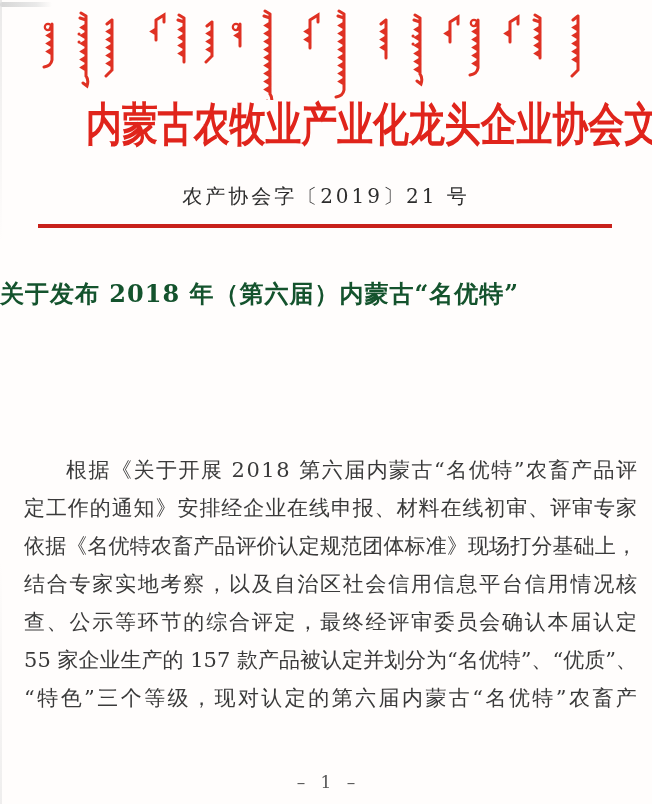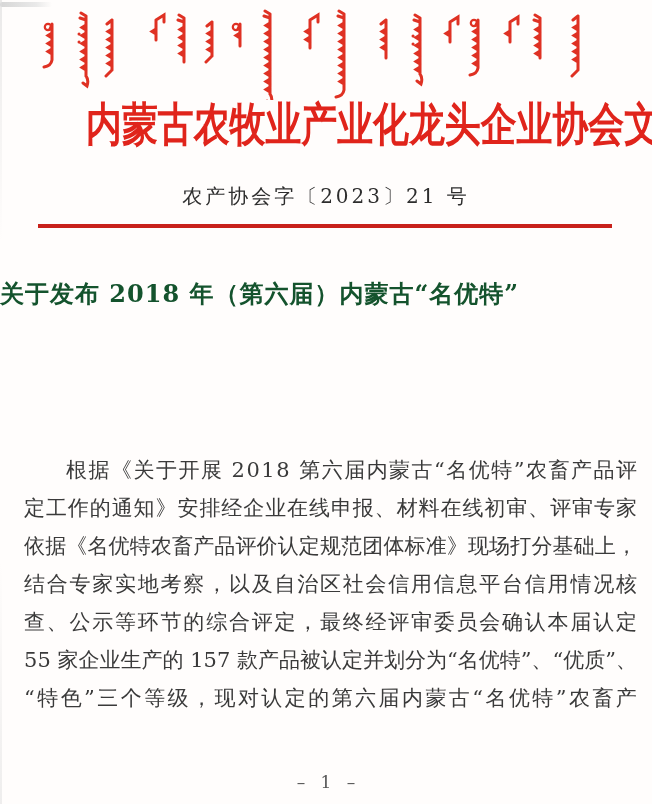--- a/index.html
+++ b/index.html
@@ -79,21 +79,21 @@
       <path d="M52 24L52 60M52 33l-4 2.5l4 2.5M52 41l-4 2.5l4 2.5M52 49l-4 2.5l4 2.5M52 25l-2 4M52 60q-1 6 -8 7M86 16L86 76M86 25l-4 2.5l4 2.5M86 33l-4 2.5l4 2.5M86 41l-4 2.5l4 2.5M86 49l-4 2.5l4 2.5M86 57l-4 2.5l4 2.5M86 65l-4 2.5l4 2.5M86 16l-5 -3M86 20l-6 -2M86 76q3 4 1 10l-4 -3M79 34l0.1 0M79 42l0.1 0M112 20L112 70M112 29l-4 2.5l4 2.5M112 37l-4 2.5l4 2.5M112 45l-4 2.5l4 2.5M112 53l-4 2.5l4 2.5M112 61l-4 2.5l4 2.5M112 20l-5 4M112 70l-6 6M156 20L156 40M156 29l-4 2.5l4 2.5M156 20l8 -5l0 7M184 18L184 62M184 27l-4 2.5l4 2.5M184 35l-4 2.5l4 2.5M184 43l-4 2.5l4 2.5M184 51l-4 2.5l4 2.5M184 18l-5 -3M184 22l-6 -2M212 22L212 56M212 31l-4 2.5l4 2.5M212 39l-4 2.5l4 2.5M212 47l-4 2.5l4 2.5M212 22l-5 4M212 56l-6 6M240 24L240 46M240 33l-4 2.5l4 2.5M240 25l-2 4M270 14L270 94M270 23l-4 2.5l4 2.5M270 31l-4 2.5l4 2.5M270 39l-4 2.5l4 2.5M270 47l-4 2.5l4 2.5M270 55l-4 2.5l4 2.5M270 63l-4 2.5l4 2.5M270 71l-4 2.5l4 2.5M270 79l-4 2.5l4 2.5M270 87l-4 2.5l4 2.5M270 14l-5 -3M270 18l-6 -2M270 94q3 4 1 10l-4 -3M310 20L310 48M310 29l-4 2.5l4 2.5M310 37l-4 2.5l4 2.5M310 20l8 -5l0 7M344 14L344 90M344 23l-4 2.5l4 2.5M344 31l-4 2.5l4 2.5M344 39l-4 2.5l4 2.5M344 47l-4 2.5l4 2.5M344 55l-4 2.5l4 2.5M344 63l-4 2.5l4 2.5M344 71l-4 2.5l4 2.5M344 79l-4 2.5l4 2.5M344 14l-5 -3M344 18l-6 -2M344 90q-1 6 -8 7M386 20L386 58M386 29l-4 2.5l4 2.5M386 37l-4 2.5l4 2.5M386 45l-4 2.5l4 2.5M386 20l-5 4M420 18L420 74M420 27l-4 2.5l4 2.5M420 35l-4 2.5l4 2.5M420 43l-4 2.5l4 2.5M420 51l-4 2.5l4 2.5M420 59l-4 2.5l4 2.5M420 67l-4 2.5l4 2.5M420 18l-5 -3M420 22l-6 -2M420 74q3 4 1 10l-4 -3M413 36l0.1 0M413 44l0.1 0M450 22L450 42M450 31l-4 2.5l4 2.5M450 22l8 -5l0 7M478 20L478 68M478 29l-4 2.5l4 2.5M478 37l-4 2.5l4 2.5M478 45l-4 2.5l4 2.5M478 53l-4 2.5l4 2.5M478 61l-4 2.5l4 2.5M478 21l-2 4M478 68q-1 6 -8 7M510 22L510 42M510 31l-4 2.5l4 2.5M510 22l8 -5l0 7M540 18L540 58M540 27l-4 2.5l4 2.5M540 35l-4 2.5l4 2.5M540 43l-4 2.5l4 2.5M540 51l-4 2.5l4 2.5M540 18l-5 -3M540 22l-6 -2M578 16L578 70M578 25l-4 2.5l4 2.5M578 33l-4 2.5l4 2.5M578 41l-4 2.5l4 2.5M578 49l-4 2.5l4 2.5M578 57l-4 2.5l4 2.5M578 16l-5 4M578 70l-6 6" fill="none" stroke="#df3123" stroke-width="3" stroke-linecap="round"></path>
       <circle cx="48" cy="27" r="3.2" fill="none" stroke="#df3123" stroke-width="2.2"></circle>
       <circle cx="236" cy="27" r="3.2" fill="none" stroke="#df3123" stroke-width="2.2"></circle>
       <circle cx="474" cy="23" r="3.2" fill="none" stroke="#df3123" stroke-width="2.2"></circle>
     </svg>
 
   <h1 class="org-title">
     <span>内蒙古农牧业产业化龙头企业协会文件</span>
   </h1>
 
-  <div class="doc-number">农产协会字〔2023〕21 号</div>
+  <div class="doc-number">农产协会字〔2019〕21 号</div>
 
   <div class="red-divider"></div>
 
   <h2 class="doc-title line1">关于发布 2018 年（第六届）内蒙古“名优特”</h2>
 
   <div class="body-text">
     <div class="body-line indent justify-chars">
         <span>根</span>
         <span>据</span>
         <span>《</span>

